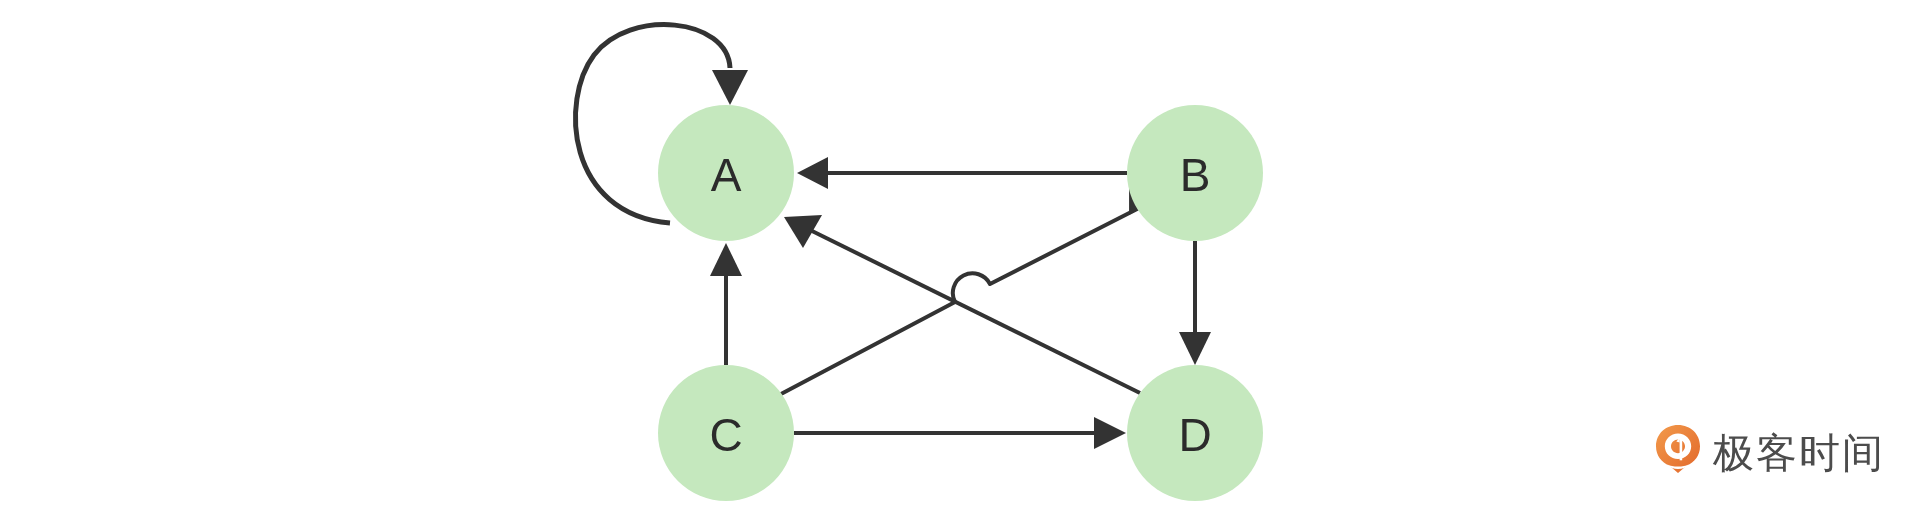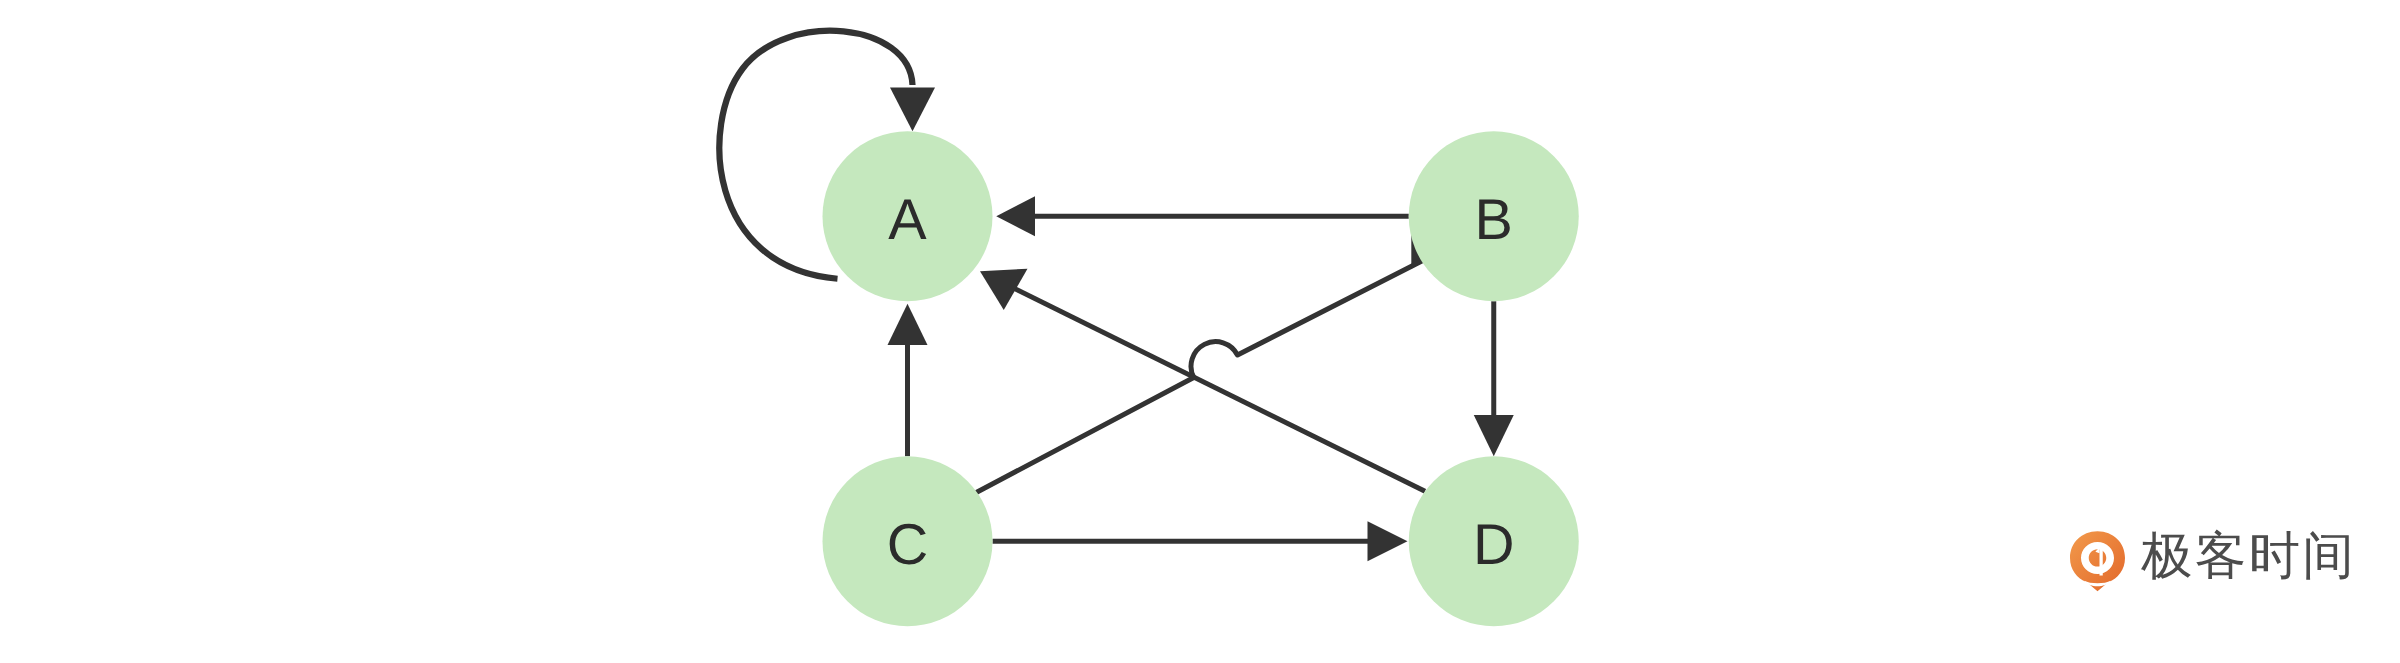--- a/index.html
+++ b/index.html
@@ -42,21 +42,21 @@
     fill: none;
     stroke-linecap: butt;
     stroke-linejoin: round;
   }
   
   #brand-logo {
     position: absolute;
     left: 1655px;
     top: 424px;
     display: flex;
-    align-items: flex-start;
+    align-items: flex-end;
     gap: 12px;
     user-select: none;
   }
   #brand-logo .logo-mark {
     width: 46px;
     height: 50px;
     flex: 0 0 auto;
   }
   #brand-logo .logo-text {
     font-family: "Liberation Sans", sans-serif;

